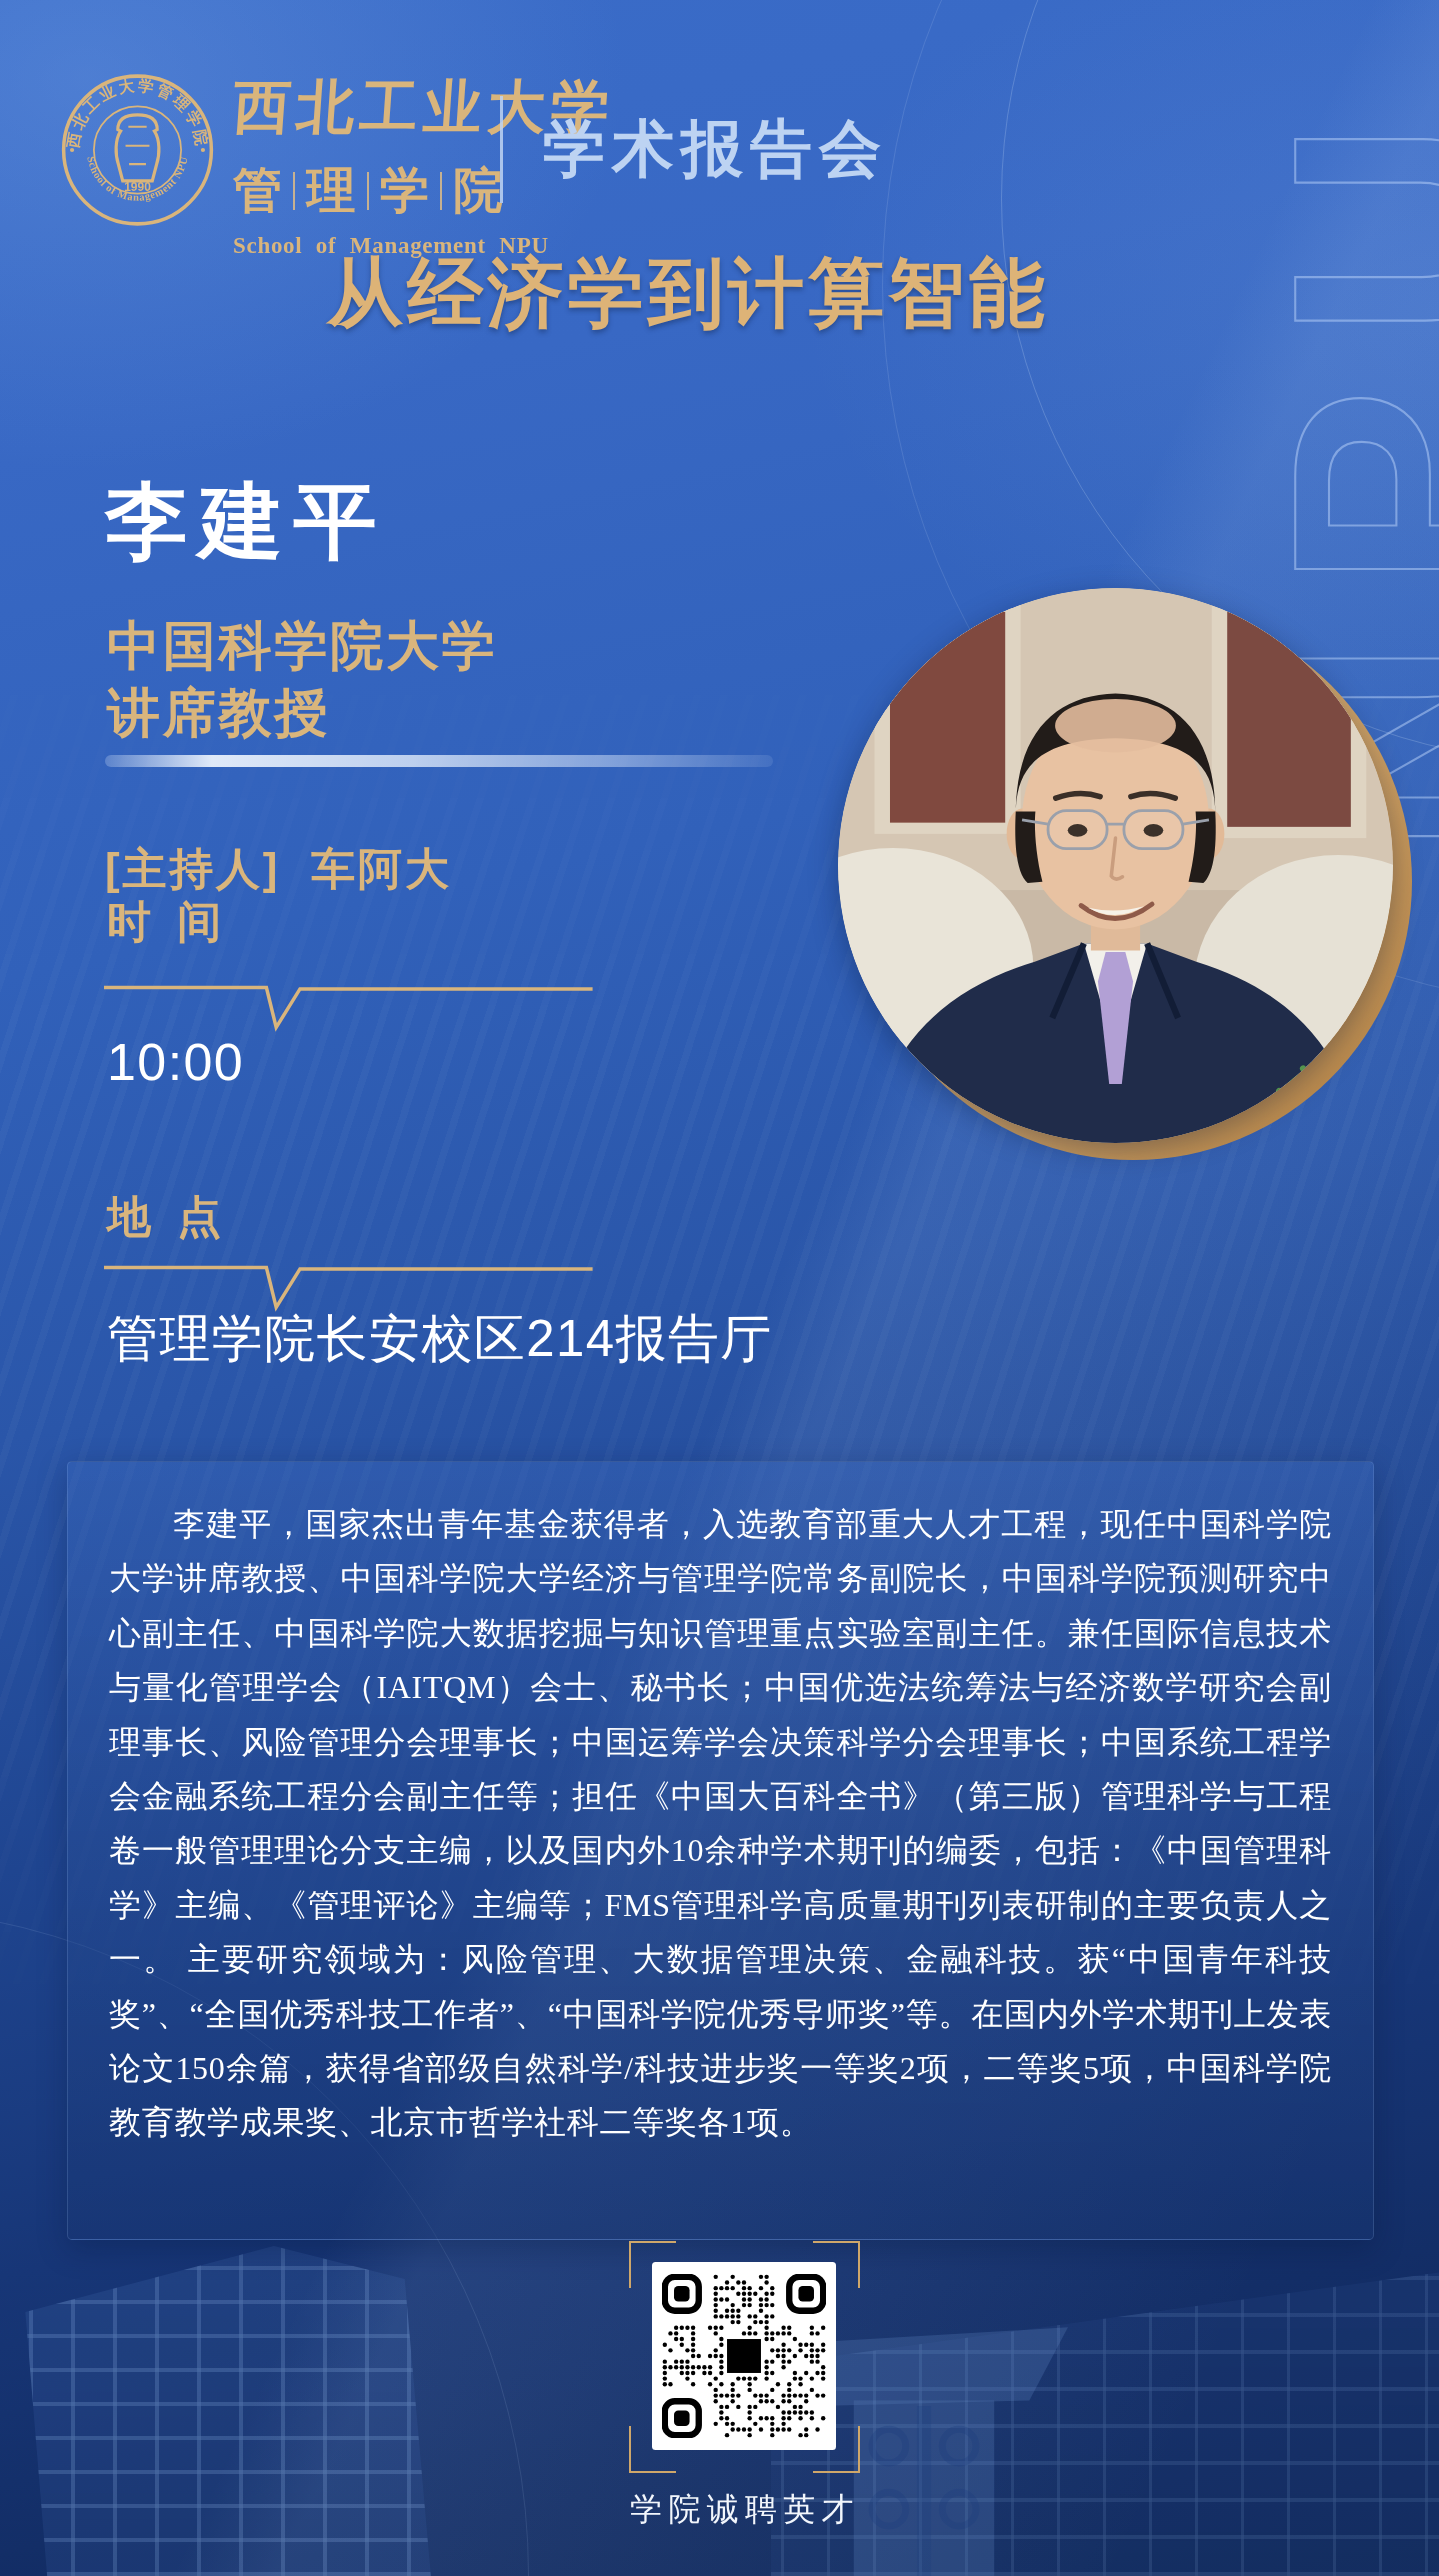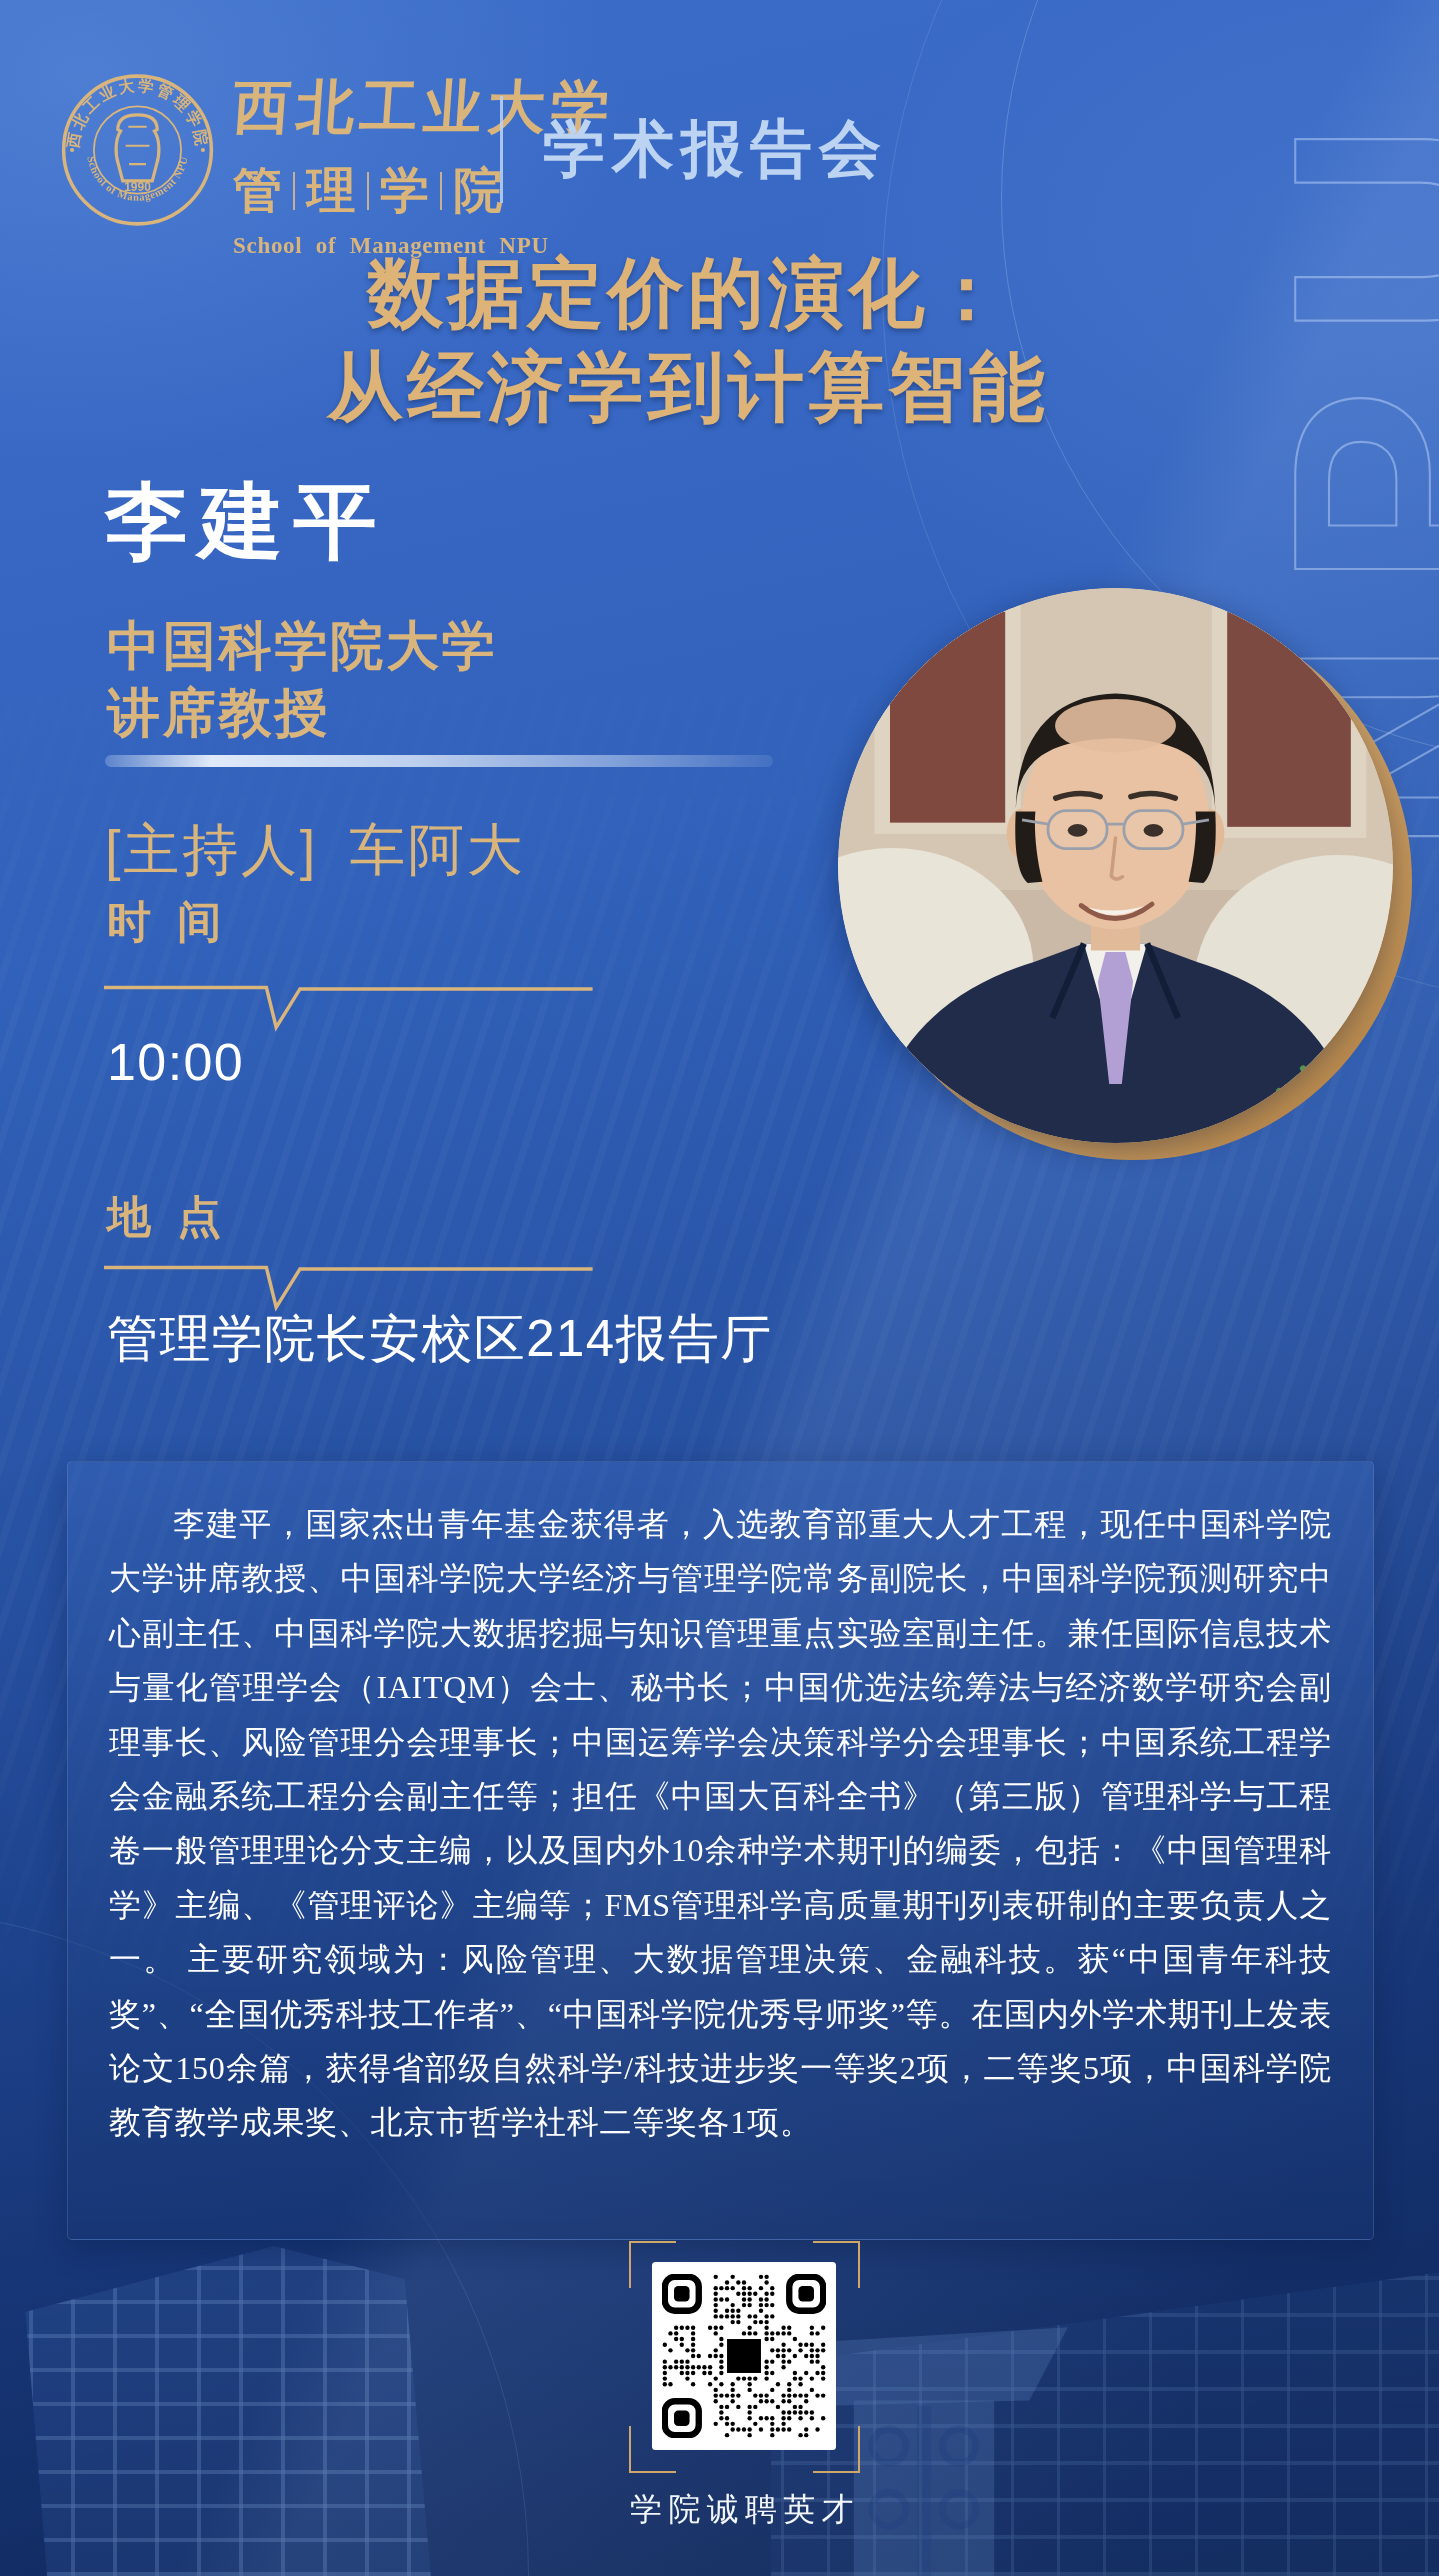--- a/index.html
+++ b/index.html
@@ -45,21 +45,21 @@
 
   
   #lecture-title{left:0;right:63px;top:246px;text-align:center;color:#ddb377;font-weight:bold;
     font-size:76px;line-height:1.24;letter-spacing:4.2px;text-shadow:0 2.8px 5.6px rgba(10,25,60,.35);}
 
   
   #speaker-name{left:105px;top:467px;font-size:83px;color:#ffffff;font-weight:bold;letter-spacing:11.2px;}
   #speaker-aff{left:107px;top:613px;font-size:53px;color:#d9b57c;font-weight:bold;line-height:1.26;letter-spacing:2.8px;}
   #divider-bar{left:105px;top:755px;width:668px;height:12px;border-radius:6.3px;
     background:linear-gradient(90deg,rgba(235,244,255,.22),rgba(242,248,255,.9) 16%,rgba(235,244,255,.75) 46%,rgba(226,238,255,.45) 76%,rgba(226,238,255,.10));}
-  #host-line{left:105px;top:813px;font-size:56px;color:#d9b57c;font-weight:normal;letter-spacing:2.8px;}
+  #host-line{left:105px;top:840px;font-size:44px;color:#d9b57c;font-weight:bold;letter-spacing:2.8px;}
   #host-line .gap{display:inline-block;width:31px;}
 
   .section-label{font-size:44px;color:#d9b57c;font-weight:bold;letter-spacing:7px;}
   #time-label{left:107px;top:893px;}
   #place-label{left:107px;top:1188px;}
   .notch-line{width:492px;height:49px;}
   #time-line{left:103px;top:984px;}
   #place-line{left:103px;top:1264px;}
   #datetime{left:107px;top:1028px;font-size:52px;color:#ffffff;line-height:1.34;letter-spacing:1.4px;}
   #place-text{left:107px;top:1305px;font-size:51px;color:#ffffff;letter-spacing:1.4px;}
@@ -169,21 +169,20 @@
       <span class="school-sep"></span>
       <span class="school-char">院</span>
     </div>
     <div id="school-en">School of Management NPU</div>
   </div>
 
   <div class="abs" id="header-divider"></div>
   <div class="abs" id="event-badge">学术报告会</div>
 
   <div class="abs serif" id="lecture-title">
-    <div>数据定价的演化：</div>
     <div>从经济学到计算智能</div>
   </div>
 
   <div class="abs serif" id="speaker-aff">
     <div>中国科学院大学</div>
     <div>讲席教授</div>
   </div>
   <div class="abs serif" id="speaker-name">李建平</div>
   <div class="abs" id="divider-bar"></div>
 

